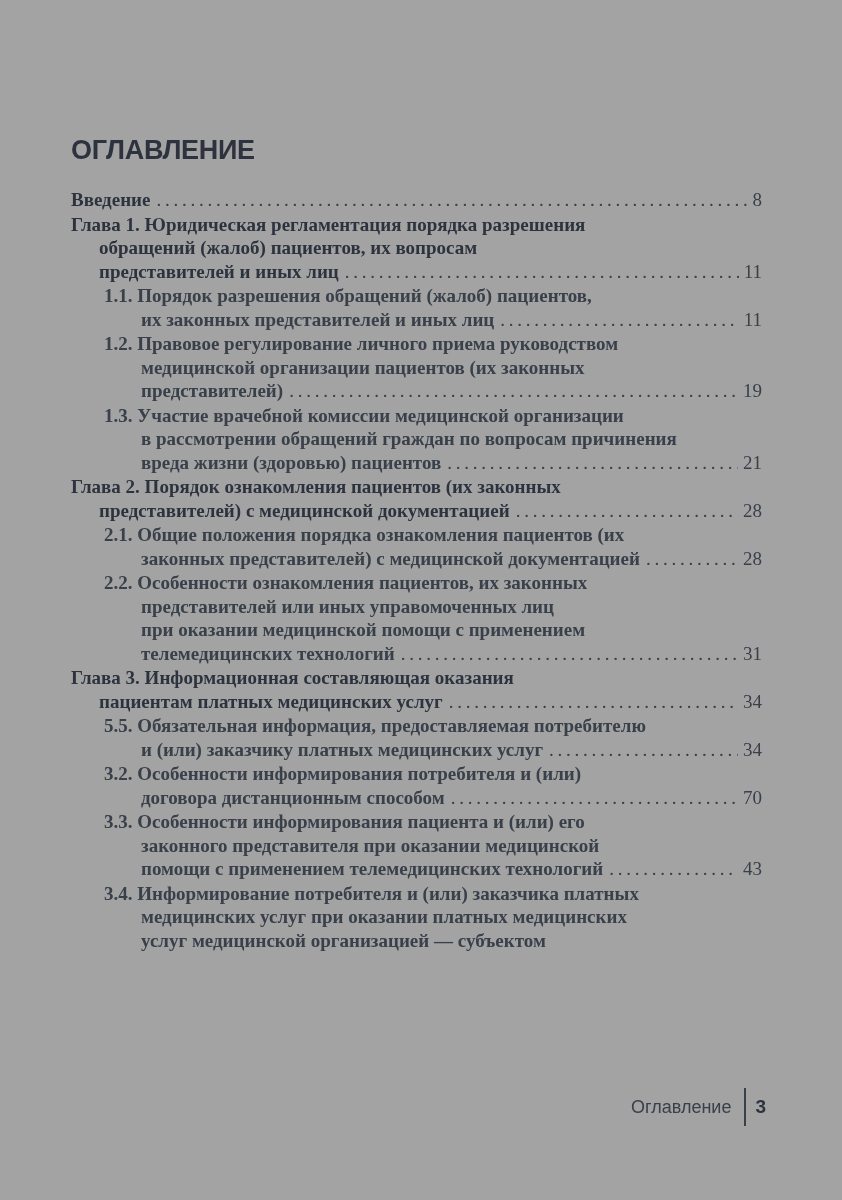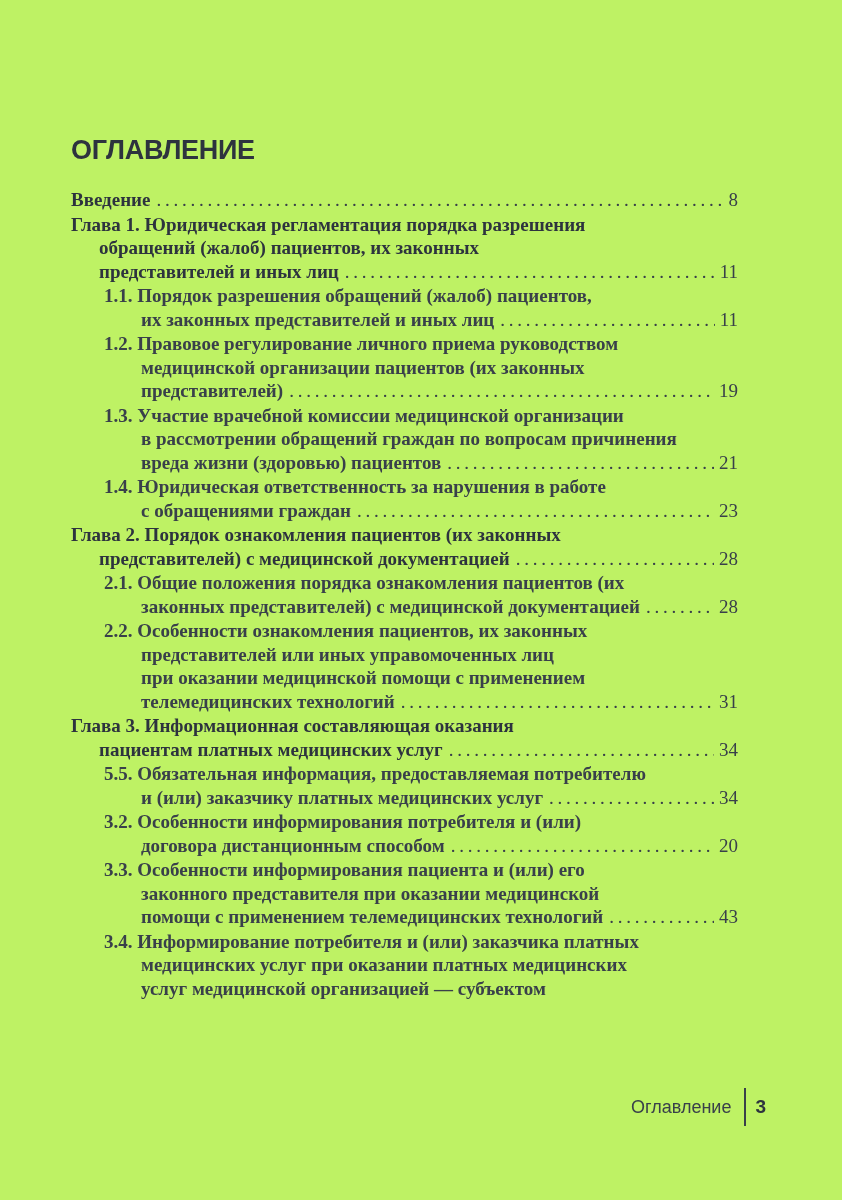--- a/index.html
+++ b/index.html
@@ -10,22 +10,22 @@
   body {
     width: 842px;
     height: 1200px;
     position: relative;
     overflow: hidden;
   }
   .page {
     position: absolute;
     inset: 0;
     box-sizing: border-box;
-    padding: 137px 104px 0 71px;
-    background: #bef264;
+    padding: 137px 80px 0 71px;
+    background: #a3a3a3;
   }
   .title {
     font-family: "Liberation Sans", sans-serif;
     font-weight: 700;
     font-size: 27px;
     line-height: 27px;
     letter-spacing: -0.3px;
     color: #2d333e;
     margin: 0 0 24px 0;
   }
@@ -108,21 +108,21 @@
           <span class="text">Введение</span>
           <span class="dots"></span>
           <span class="pagenum">8</span>
         </div>
       </div>
       <div class="entry bold">
         <div class="line lvl-first">
           <span class="text">Глава 1. Юридическая регламентация порядка разрешения</span>
         </div>
         <div class="line lvl-cont">
-          <span class="text">обращений (жалоб) пациентов, их законных</span>
+          <span class="text">обращений (жалоб) пациентов, их вопросам</span>
         </div>
         <div class="line lvl-cont">
           <span class="text">представителей и иных лиц</span>
           <span class="dots"></span>
           <span class="pagenum">11</span>
         </div>
       </div>
       <div class="entry">
         <div class="line lvl-sec-first">
           <span class="text">1.1. Порядок разрешения обращений (жалоб) пациентов,</span>
@@ -152,30 +152,20 @@
         </div>
         <div class="line lvl-sec-cont">
           <span class="text">в рассмотрении обращений граждан по вопросам причинения</span>
         </div>
         <div class="line lvl-sec-cont">
           <span class="text">вреда жизни (здоровью) пациентов</span>
           <span class="dots"></span>
           <span class="pagenum">21</span>
         </div>
       </div>
-      <div class="entry">
-        <div class="line lvl-sec-first">
-          <span class="text">1.4. Юридическая ответственность за нарушения в работе</span>
-        </div>
-        <div class="line lvl-sec-cont">
-          <span class="text">с обращениями граждан</span>
-          <span class="dots"></span>
-          <span class="pagenum">23</span>
-        </div>
-      </div>
       <div class="entry bold">
         <div class="line lvl-first">
           <span class="text">Глава 2. Порядок ознакомления пациентов (их законных</span>
         </div>
         <div class="line lvl-cont">
           <span class="text">представителей) с медицинской документацией</span>
           <span class="dots"></span>
           <span class="pagenum">28</span>
         </div>
       </div>
@@ -225,21 +215,21 @@
           <span class="pagenum">34</span>
         </div>
       </div>
       <div class="entry">
         <div class="line lvl-sec-first">
           <span class="text">3.2. Особенности информирования потребителя и (или)</span>
         </div>
         <div class="line lvl-sec-cont">
           <span class="text">договора дистанционным способом</span>
           <span class="dots"></span>
-          <span class="pagenum">20</span>
+          <span class="pagenum">70</span>
         </div>
       </div>
       <div class="entry">
         <div class="line lvl-sec-first">
           <span class="text">3.3. Особенности информирования пациента и (или) его</span>
         </div>
         <div class="line lvl-sec-cont">
           <span class="text">законного представителя при оказании медицинской</span>
         </div>
         <div class="line lvl-sec-cont">

